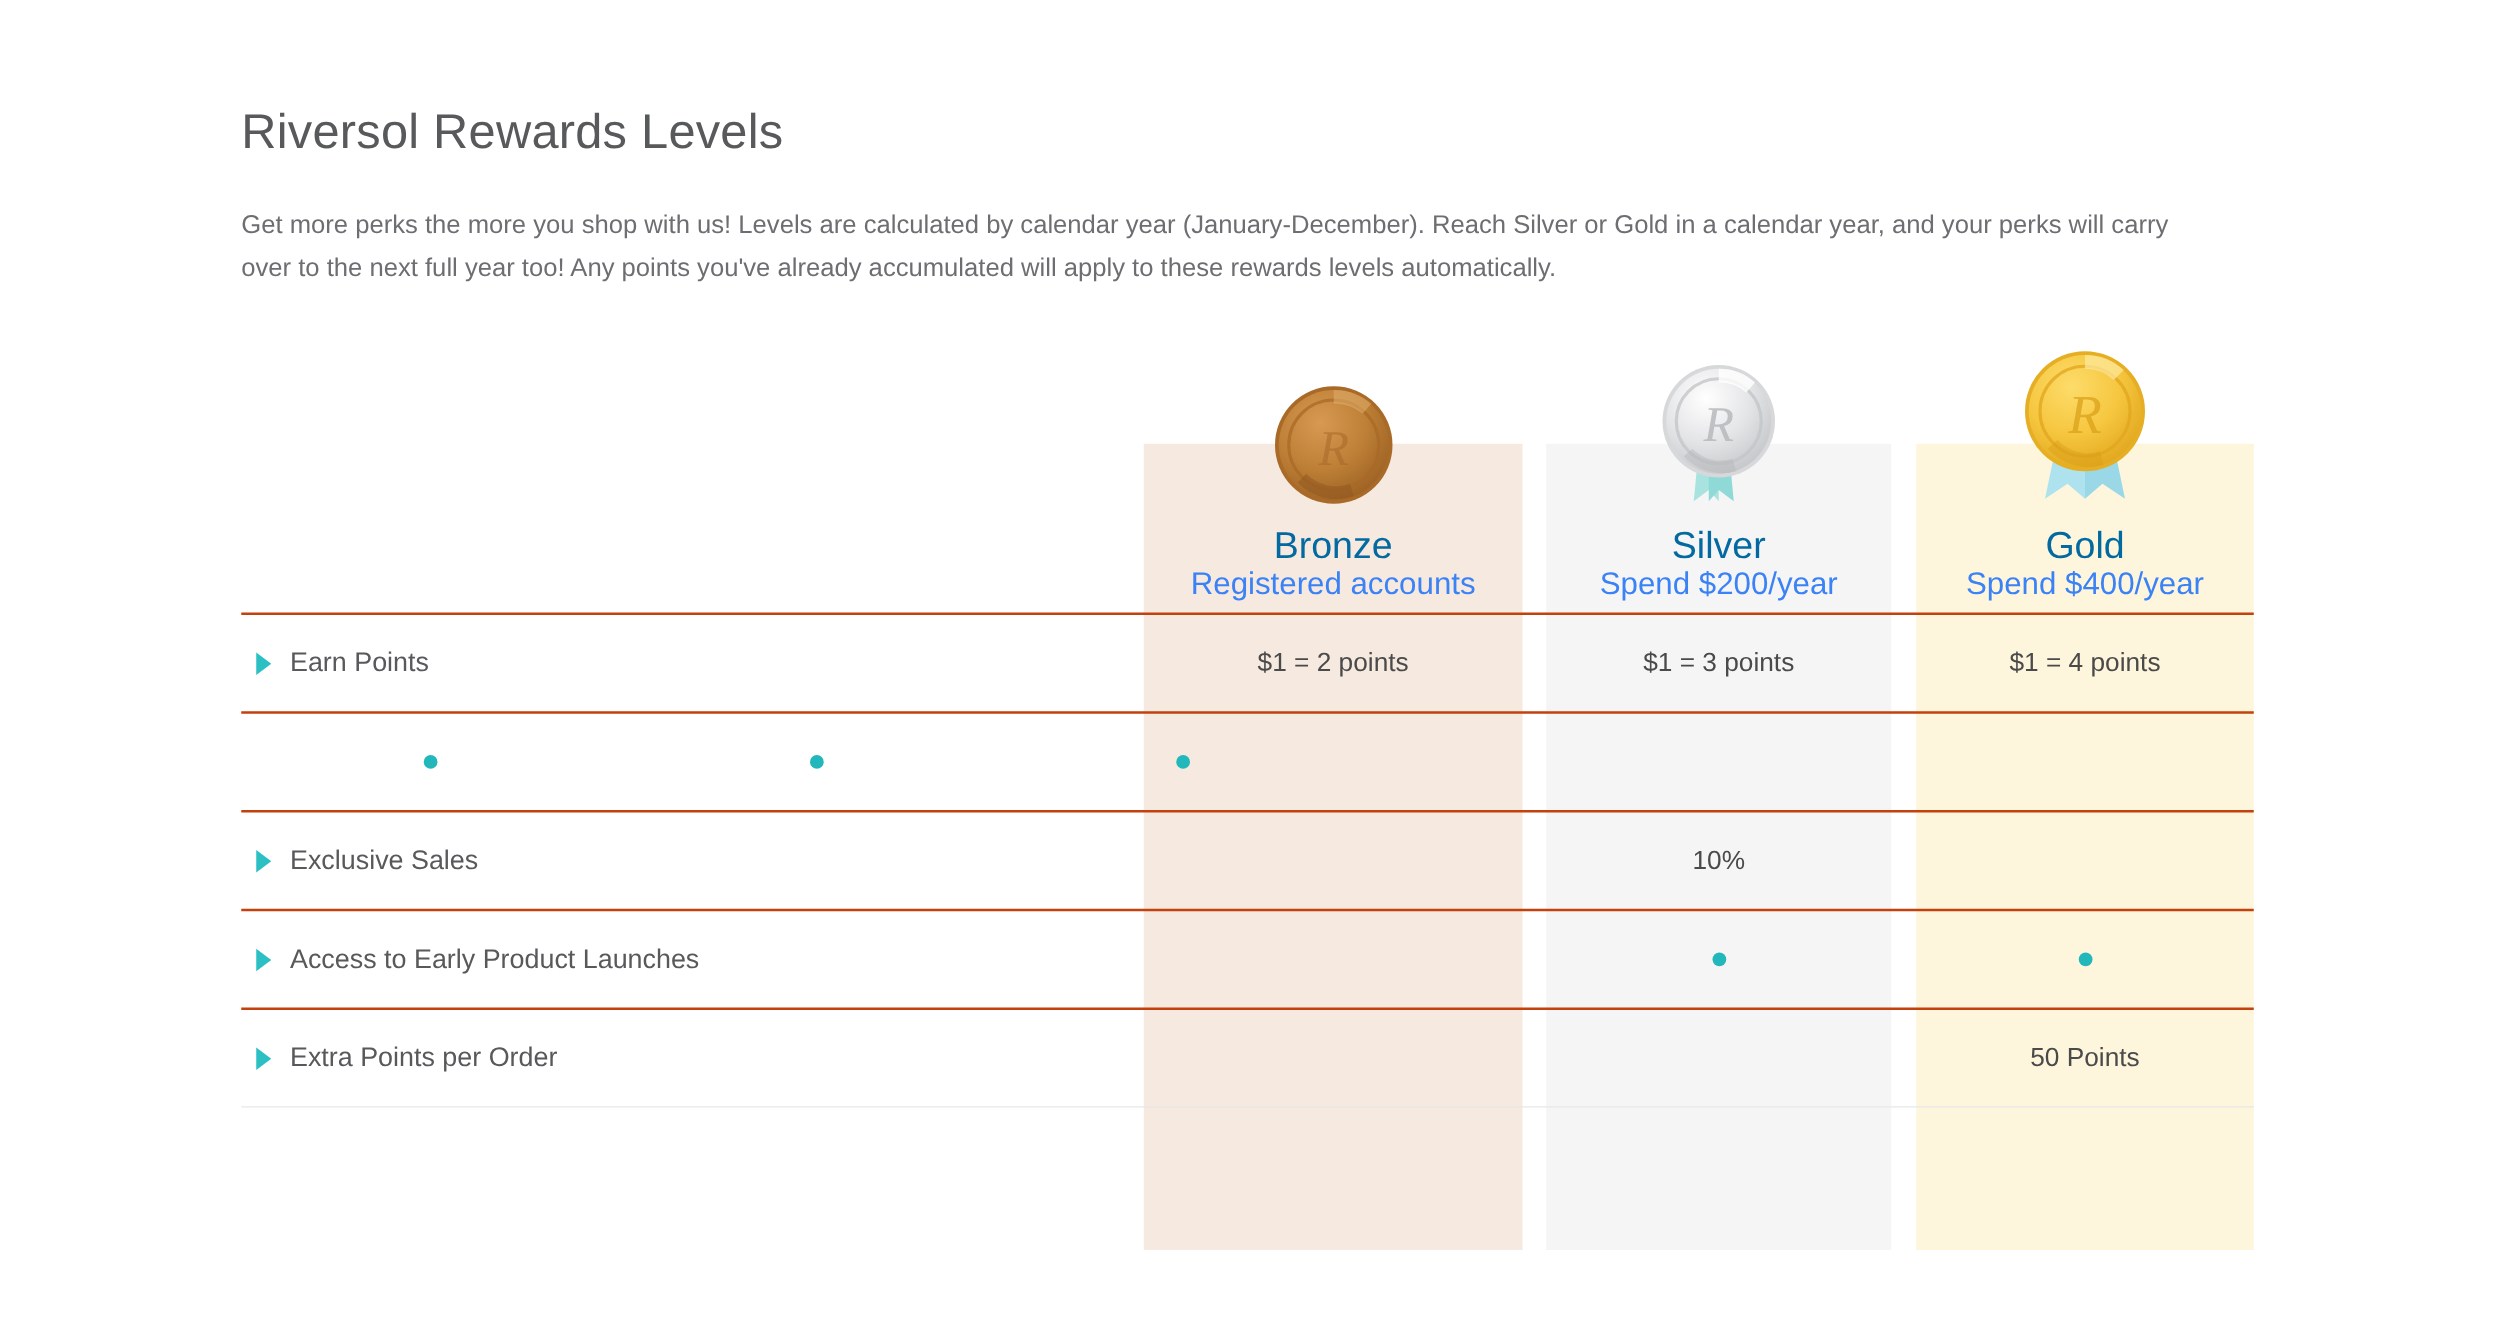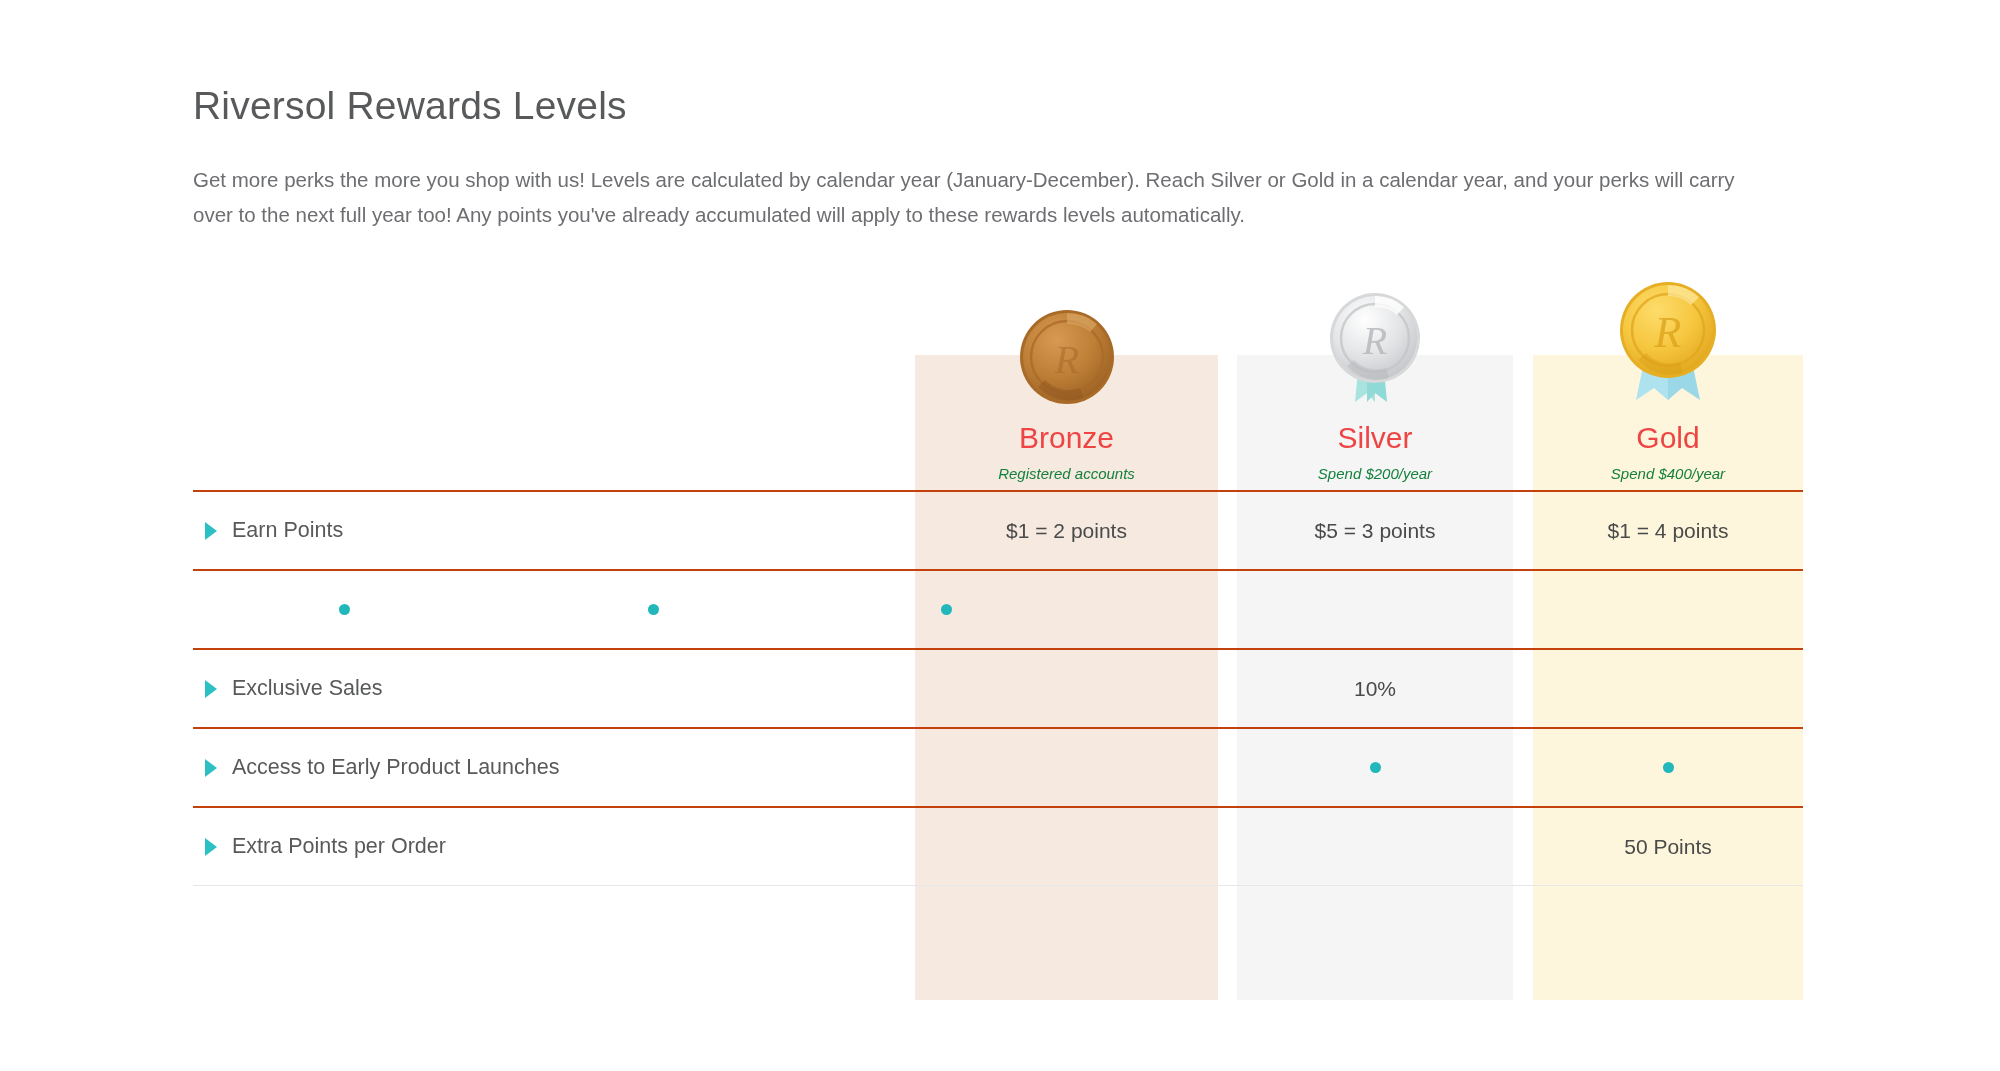--- a/index.html
+++ b/index.html
@@ -94,30 +94,28 @@
   .medal-wrap {
     position: relative;
     height: 120px;
     display: flex;
     align-items: flex-end;
     justify-content: center;
     margin-bottom: 6px;
   }
   .tier-name {
     font-size: 30px;
-    color: #ef4444;
+    color: #0369a1;
     font-weight: 400;
     line-height: 1.1;
-    margin-bottom: 11px;
   }
   .tier-req {
-    font-size: 15px;
-    color: #15803d;
-    font-weight: 400;
-    font-style: italic;
+    font-size: 25px;
+    color: #3b82f6;
+    font-weight: 400;
   }
 
   
   .row {
     position: relative;
     display: flex;
     align-items: stretch;
     border-top: 2px solid #c2410c;
     height: 77px;
   }
@@ -263,21 +261,21 @@
         <div class="tier-req">Spend $400/year</div>
       </div>
     </div>
 
     <div class="row">
       <div class="cell-label">
         <span class="bullet"></span>
         <span class="label-text">Earn Points</span>
       </div>
       <div class="cell-val bronze">$1 = 2 points</div>
-      <div class="cell-val silver">$5 = 3 points</div>
+      <div class="cell-val silver">$1 = 3 points</div>
       <div class="cell-val gold">$1 = 4 points</div>
     </div>
 
     <div class="row">
       <div class="cell-val bronze">
           <span class="dot"></span>
         </div>
       <div class="cell-val silver">
           <span class="dot"></span>
         </div>

